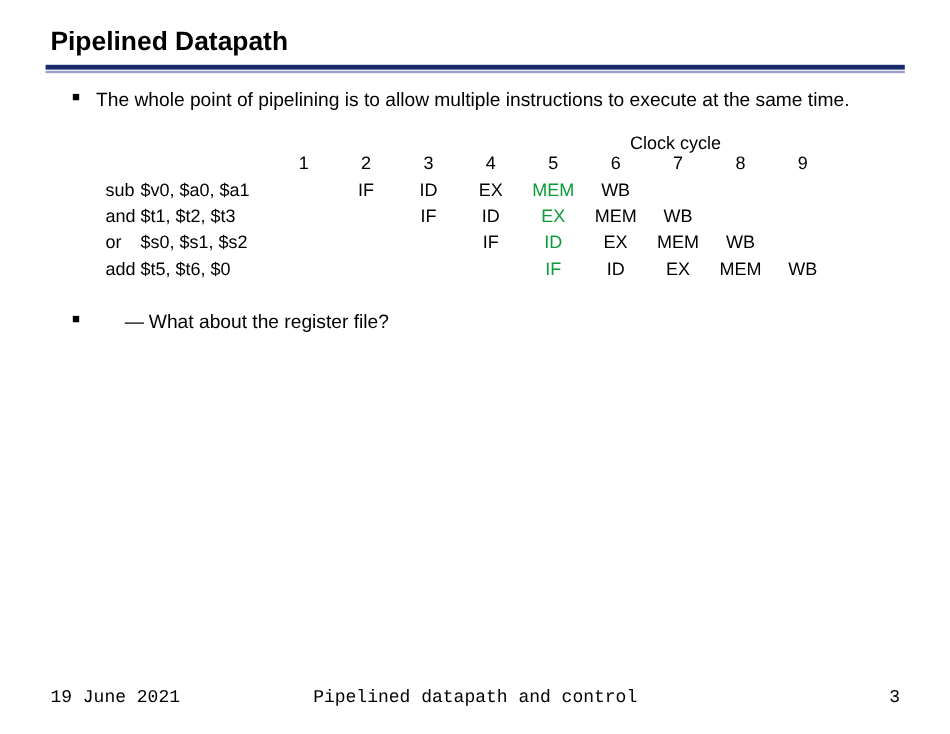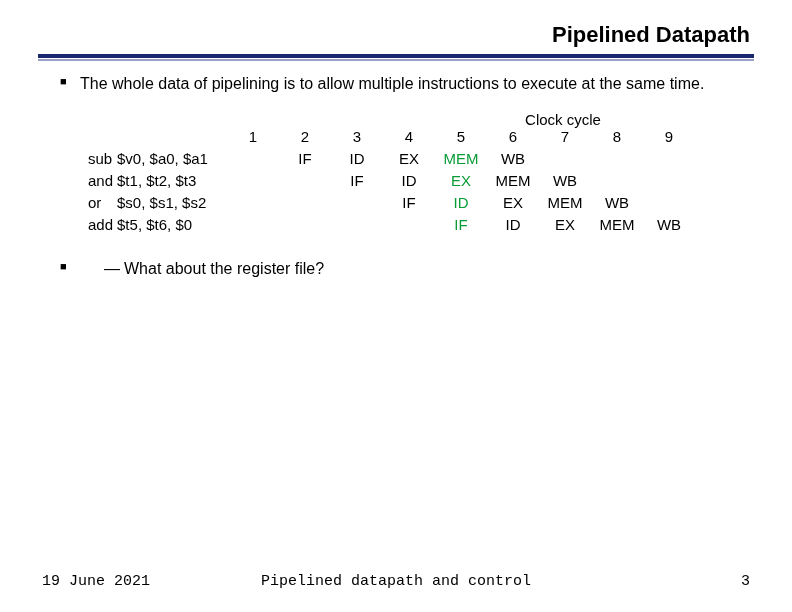--- a/index.html
+++ b/index.html
@@ -11,21 +11,21 @@
     font-size: 16px;
     color: #000;
     background: #fff;
   }
   .slide {
     padding: 22px 42px 0;
     position: relative;
     height: 100%;
   }
   .title {
-    text-align: right;
+    text-align: left;
     font-weight: bold;
     font-size: 22px;
     margin-bottom: 6px;
   }
   .rule {
     border-top: 4px solid #1a2a6c;
     border-bottom: 2px solid #9aa0c4;
     height: 7px;
     margin: 0 -4px 12px;
   }
@@ -82,21 +82,21 @@
   .footer .left { z-index: 1; }
 </style>
 </head>
 <body>
 
 <div class="slide">
   <div class="title">Pipelined Datapath</div>
   <div class="rule"></div>
 
   <ul class="top">
-    <li>The whole data of pipelining is to allow multiple instructions to execute at the same time.</li>
+    <li>The whole point of pipelining is to allow multiple instructions to execute at the same time.</li>
   </ul>
 
   <div class="stageblock">
     <div class="clockhdr">Clock cycle</div>
     <table class="pipe">
       <tbody>
           <tr>
             <td></td>
             <td></td>
             <td class="cyc">1</td>

